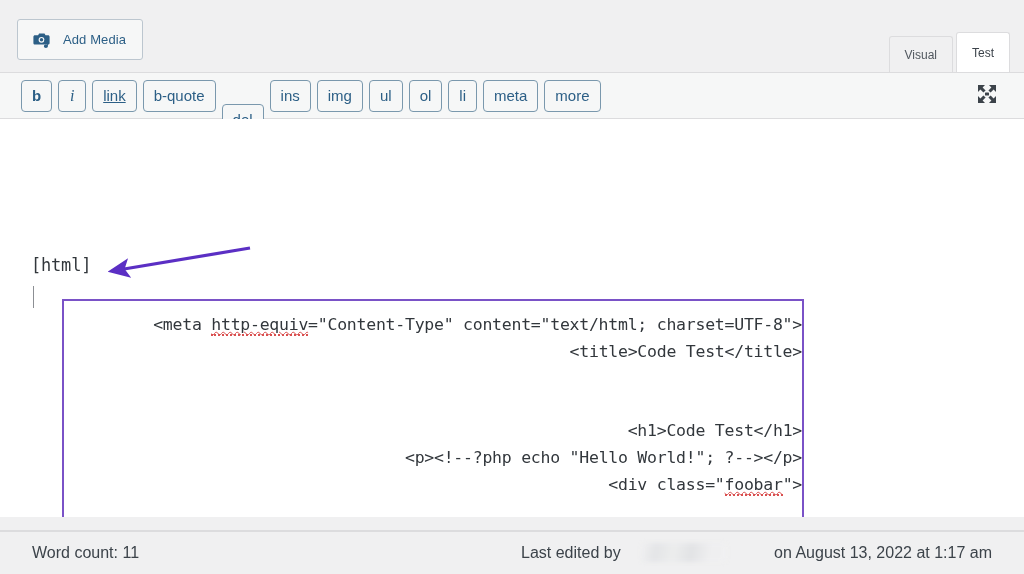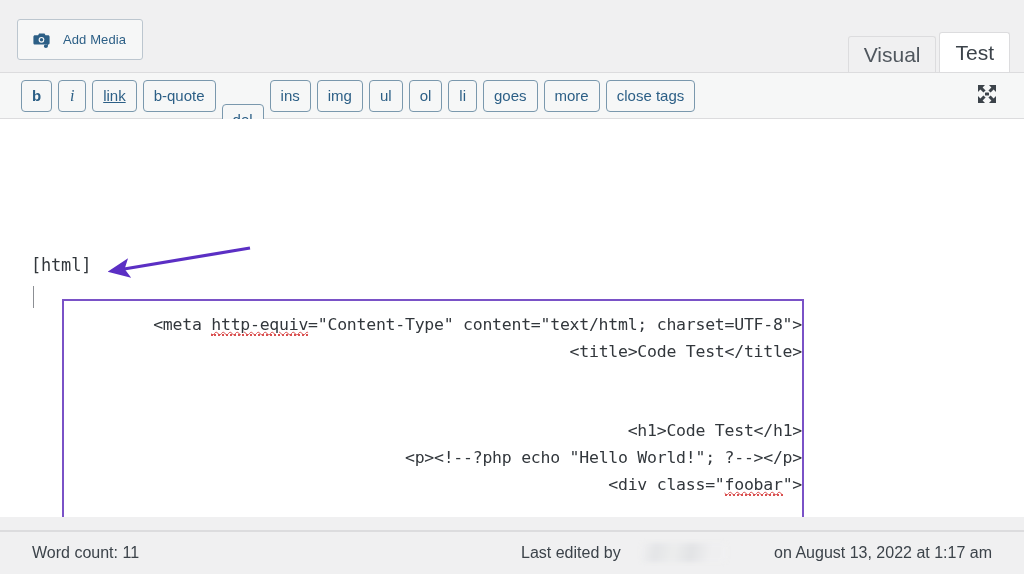--- a/index.html
+++ b/index.html
@@ -57,21 +57,21 @@
     right: 14px;
     bottom: 0;
     display: flex;
     align-items: flex-end;
     height: 40px;
   }
   .tab {
     height: 36px;
     line-height: 36px;
     padding: 0 15px;
-    font-size: 21px;
+    font-size: 12px;
     color: #50575e;
     border: 1px solid #dcdcde;
     border-bottom: none;
     background: #f0f0f1;
     border-radius: 3px 3px 0 0;
     cursor: pointer;
     box-sizing: border-box;
     position: relative;
   }
   .tab.active {
@@ -253,23 +253,22 @@
     <button class="qt-btn b">b</button>
     <button class="qt-btn i">i</button>
     <button class="qt-btn link">link</button>
     <button class="qt-btn">b-quote</button>
     <button class="qt-btn del">del</button>
     <button class="qt-btn">ins</button>
     <button class="qt-btn">img</button>
     <button class="qt-btn">ul</button>
     <button class="qt-btn">ol</button>
     <button class="qt-btn">li</button>
-    <button class="qt-btn">goes</button>
+    <button class="qt-btn">meta</button>
     <button class="qt-btn">more</button>
-    <button class="qt-btn">close tags</button>
 
     <div class="fullscreen-btn">
       <span>
         <svg width="22" height="22" viewBox="0 0 22 22" aria-hidden="true">
           <g fill="#3c434a">
             <path d="M2 2h7L6.6 4.4l3 3-2.2 2.2-3-3L2 9z"></path>
             <path d="M20 2v7l-2.4-2.4-3 3-2.2-2.2 3-3L13 2z"></path>
             <path d="M2 20v-7l2.4 2.4 3-3 2.2 2.2-3 3L9 20z"></path>
             <path d="M20 20h-7l2.4-2.4-3-3 2.2-2.2 3 3L20 13z"></path>
             <rect x="9" y="9.4" width="4" height="3.2" rx="0.6"></rect>

